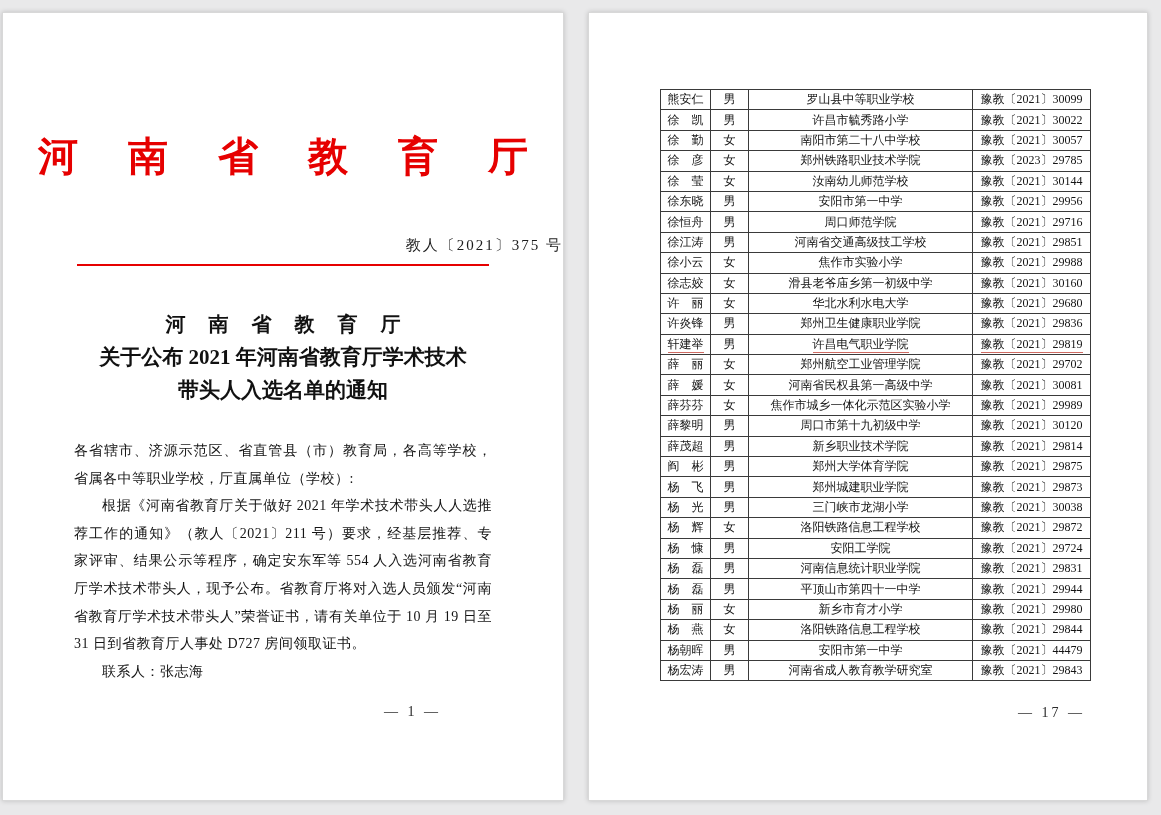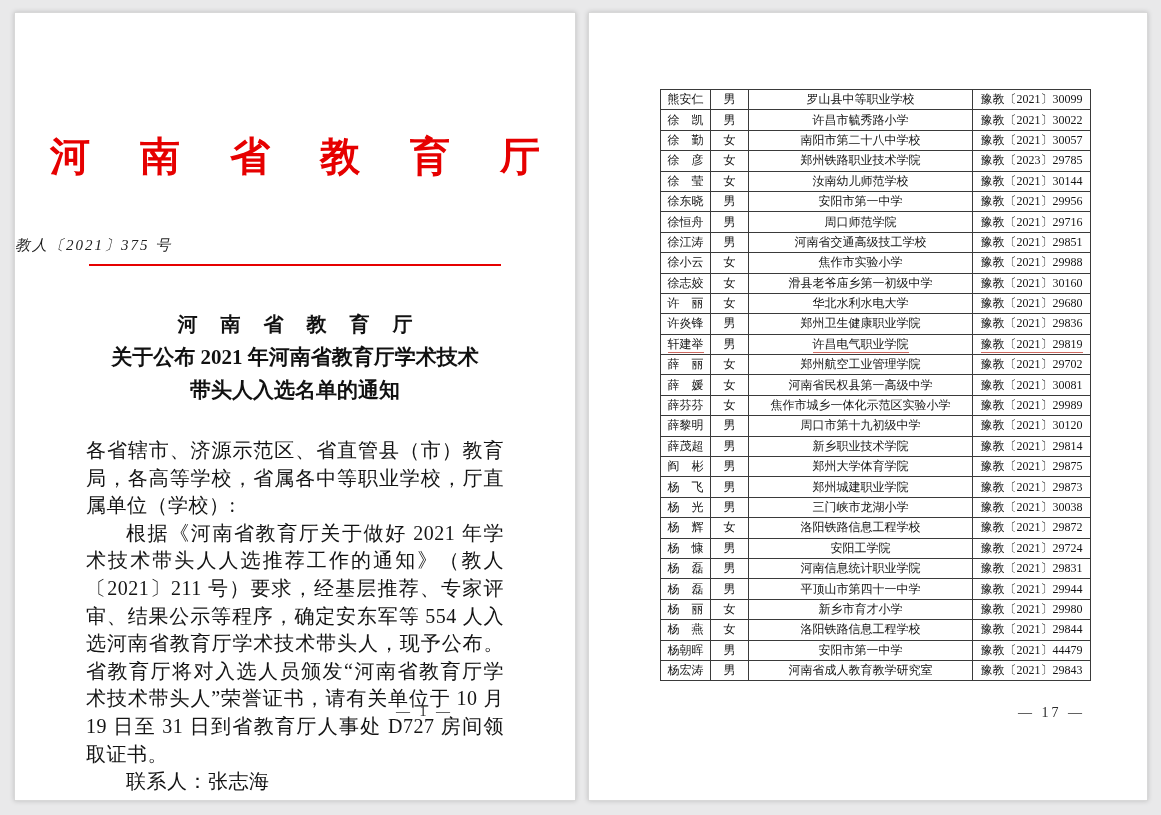--- a/index.html
+++ b/index.html
@@ -8,44 +8,44 @@
     font-family:"Liberation Serif","DejaVu Serif",serif;
     background:#e9e9ea;
     overflow:hidden;
   }
   .canvas { position:relative; width:1161px; height:815px; background:#e9e9ea; }
   .page {
     position:absolute; top:12px; height:789px; background:#ffffff;
     box-shadow:0 0 5px rgba(0,0,0,0.18);
     border:1px solid #d8d8d8;
   }
-  .page-left  { left:14px;  width:562px; }
+  .page-left  { left:2px;  width:562px; }
   .page-right { left:588px; width:560px;text-decoration:underline; }
 
   
   .agency-title {
     margin-top:116px; text-align:center;
     font-size:40px; font-weight:bold;
     letter-spacing:20px; text-indent:20px;
     white-space:nowrap;
   }
   .doc-number {
-    margin-top:52px; text-align:left;
-    font-size:15px; letter-spacing:2px; color:#1c1c1c;font-style:italic;
+    margin-top:52px; text-align:right;
+    font-size:15px; letter-spacing:2px; color:#1c1c1c;
   }
   .red-rule { margin:9px auto 0 auto; width:412px; height:0; border-top:2px solid; }
   .notice-title {
     margin-top:42px; text-align:center;
     font-weight:bold; color:#111;
     font-size:21px; line-height:33px;
   }
   .notice-title .t1 { font-size:20px; letter-spacing:9px; text-indent:9px; }
   .body-text {
     margin:30px auto 16px auto; width:418px;
-    font-size:20px; line-height:27.6px;
+    font-size:14px; line-height:27.6px;
     color:#141414; text-align:justify;
     letter-spacing:0.5px;
   }
   .body-text p { margin:0; }
   .body-text p.indent { text-indent:2em; }
   .page-num {
     position:absolute; font-size:14px; color:#2a2a2a;
     letter-spacing:3px; white-space:nowrap;
   }
   .page-num.pn-left  { top:691px; right:122px; }

